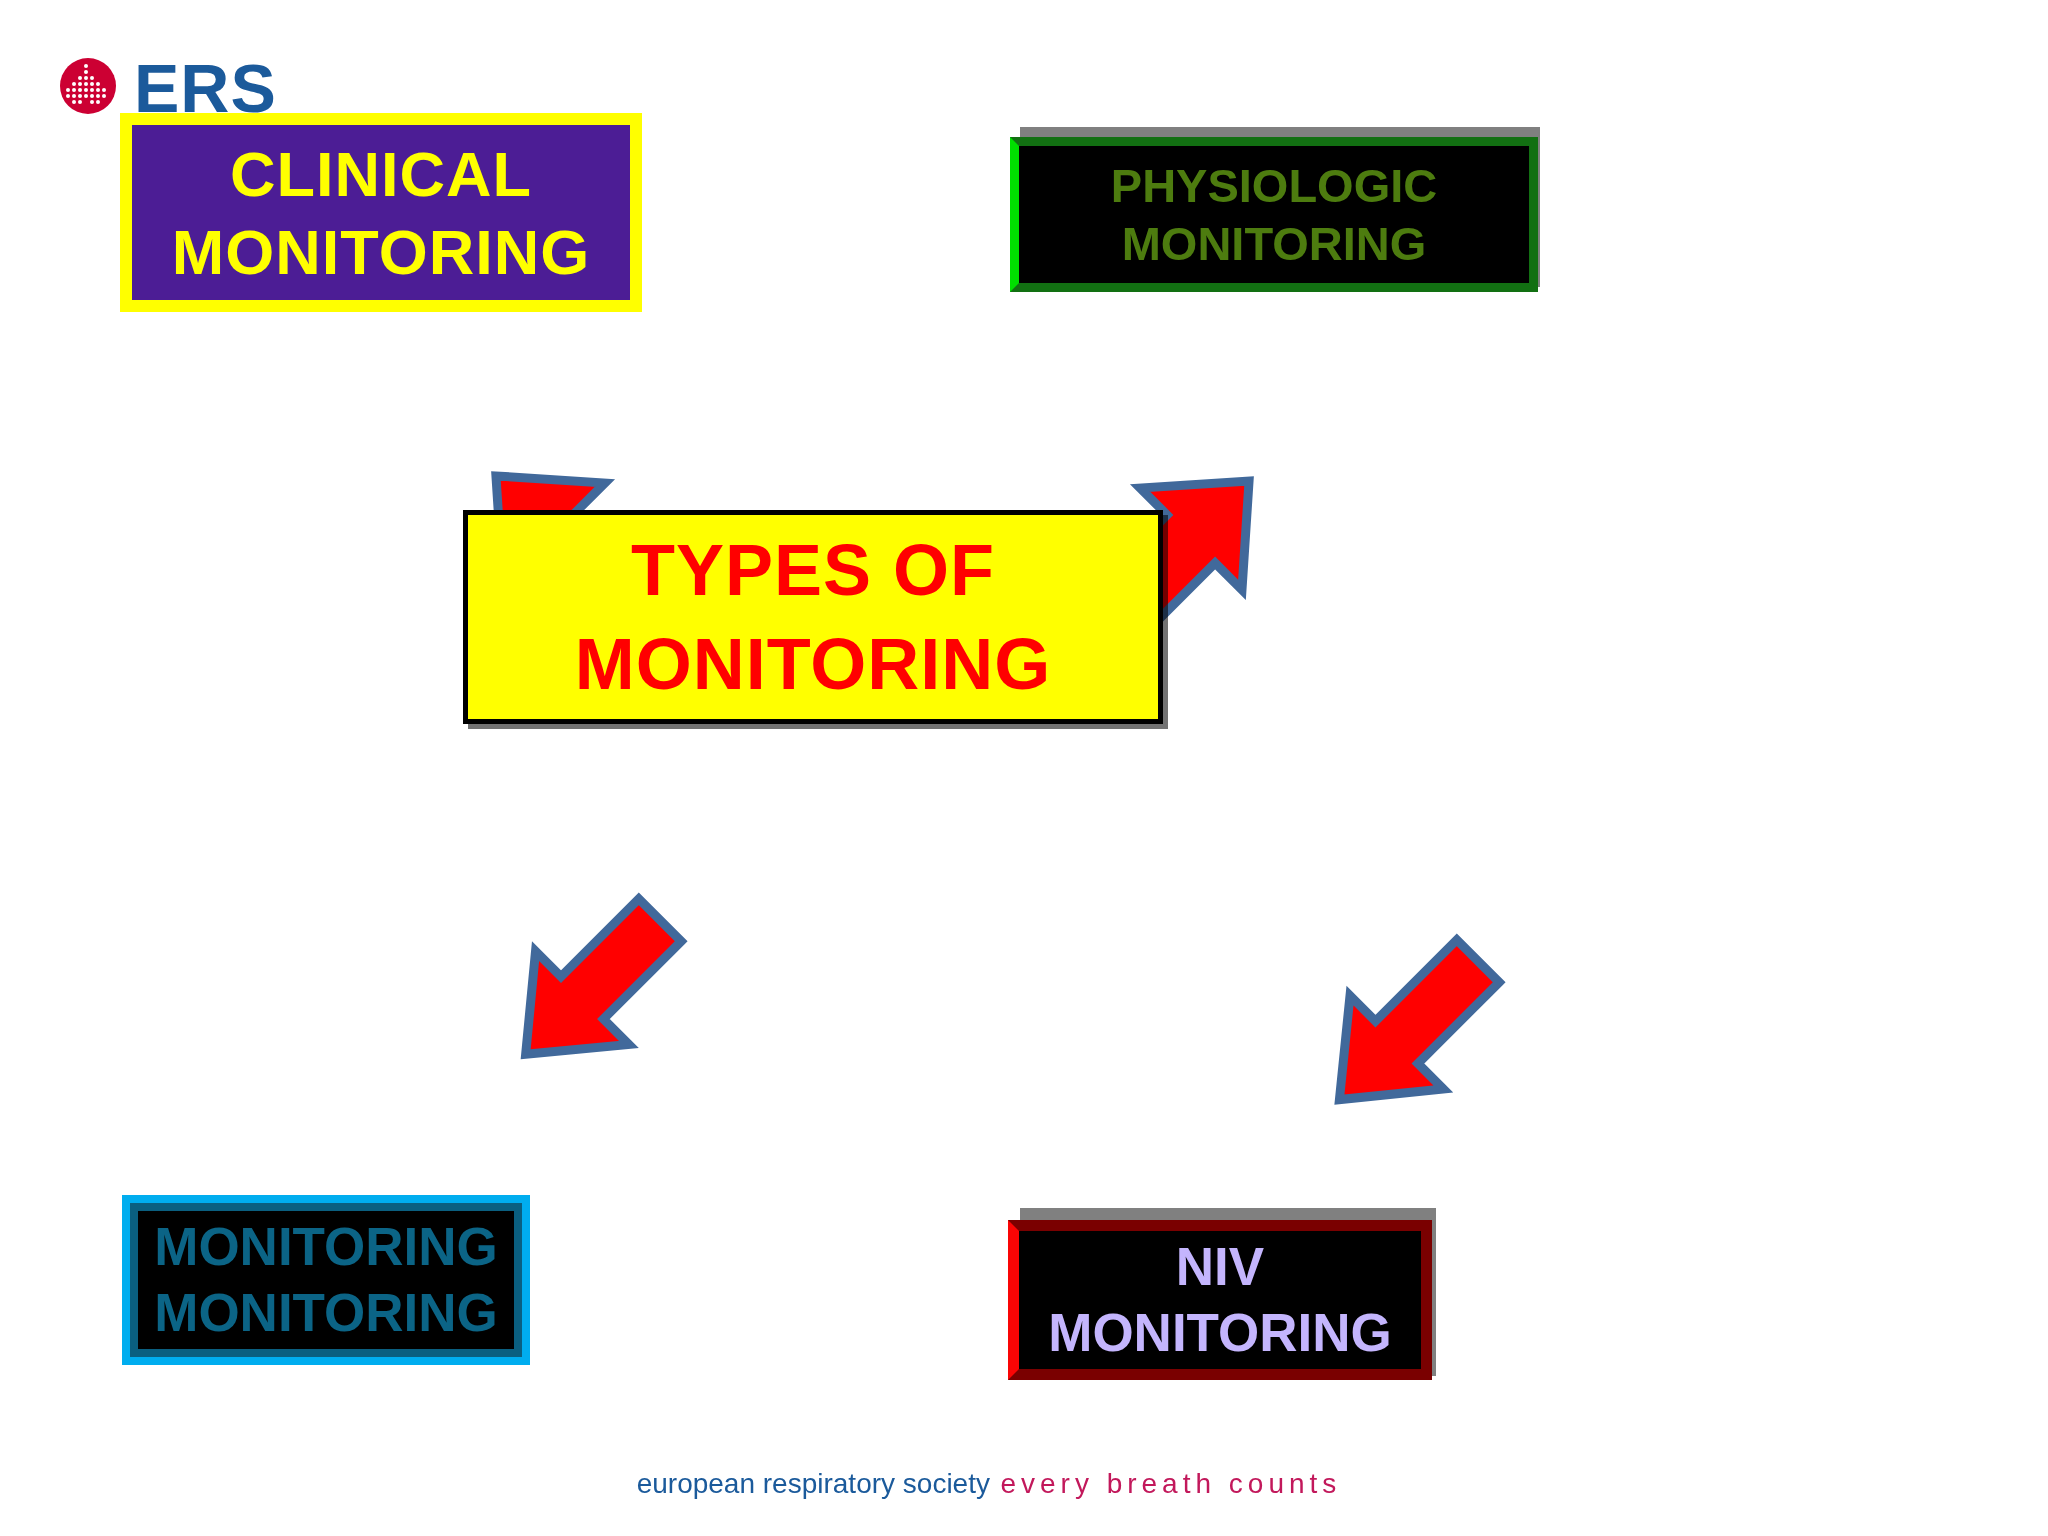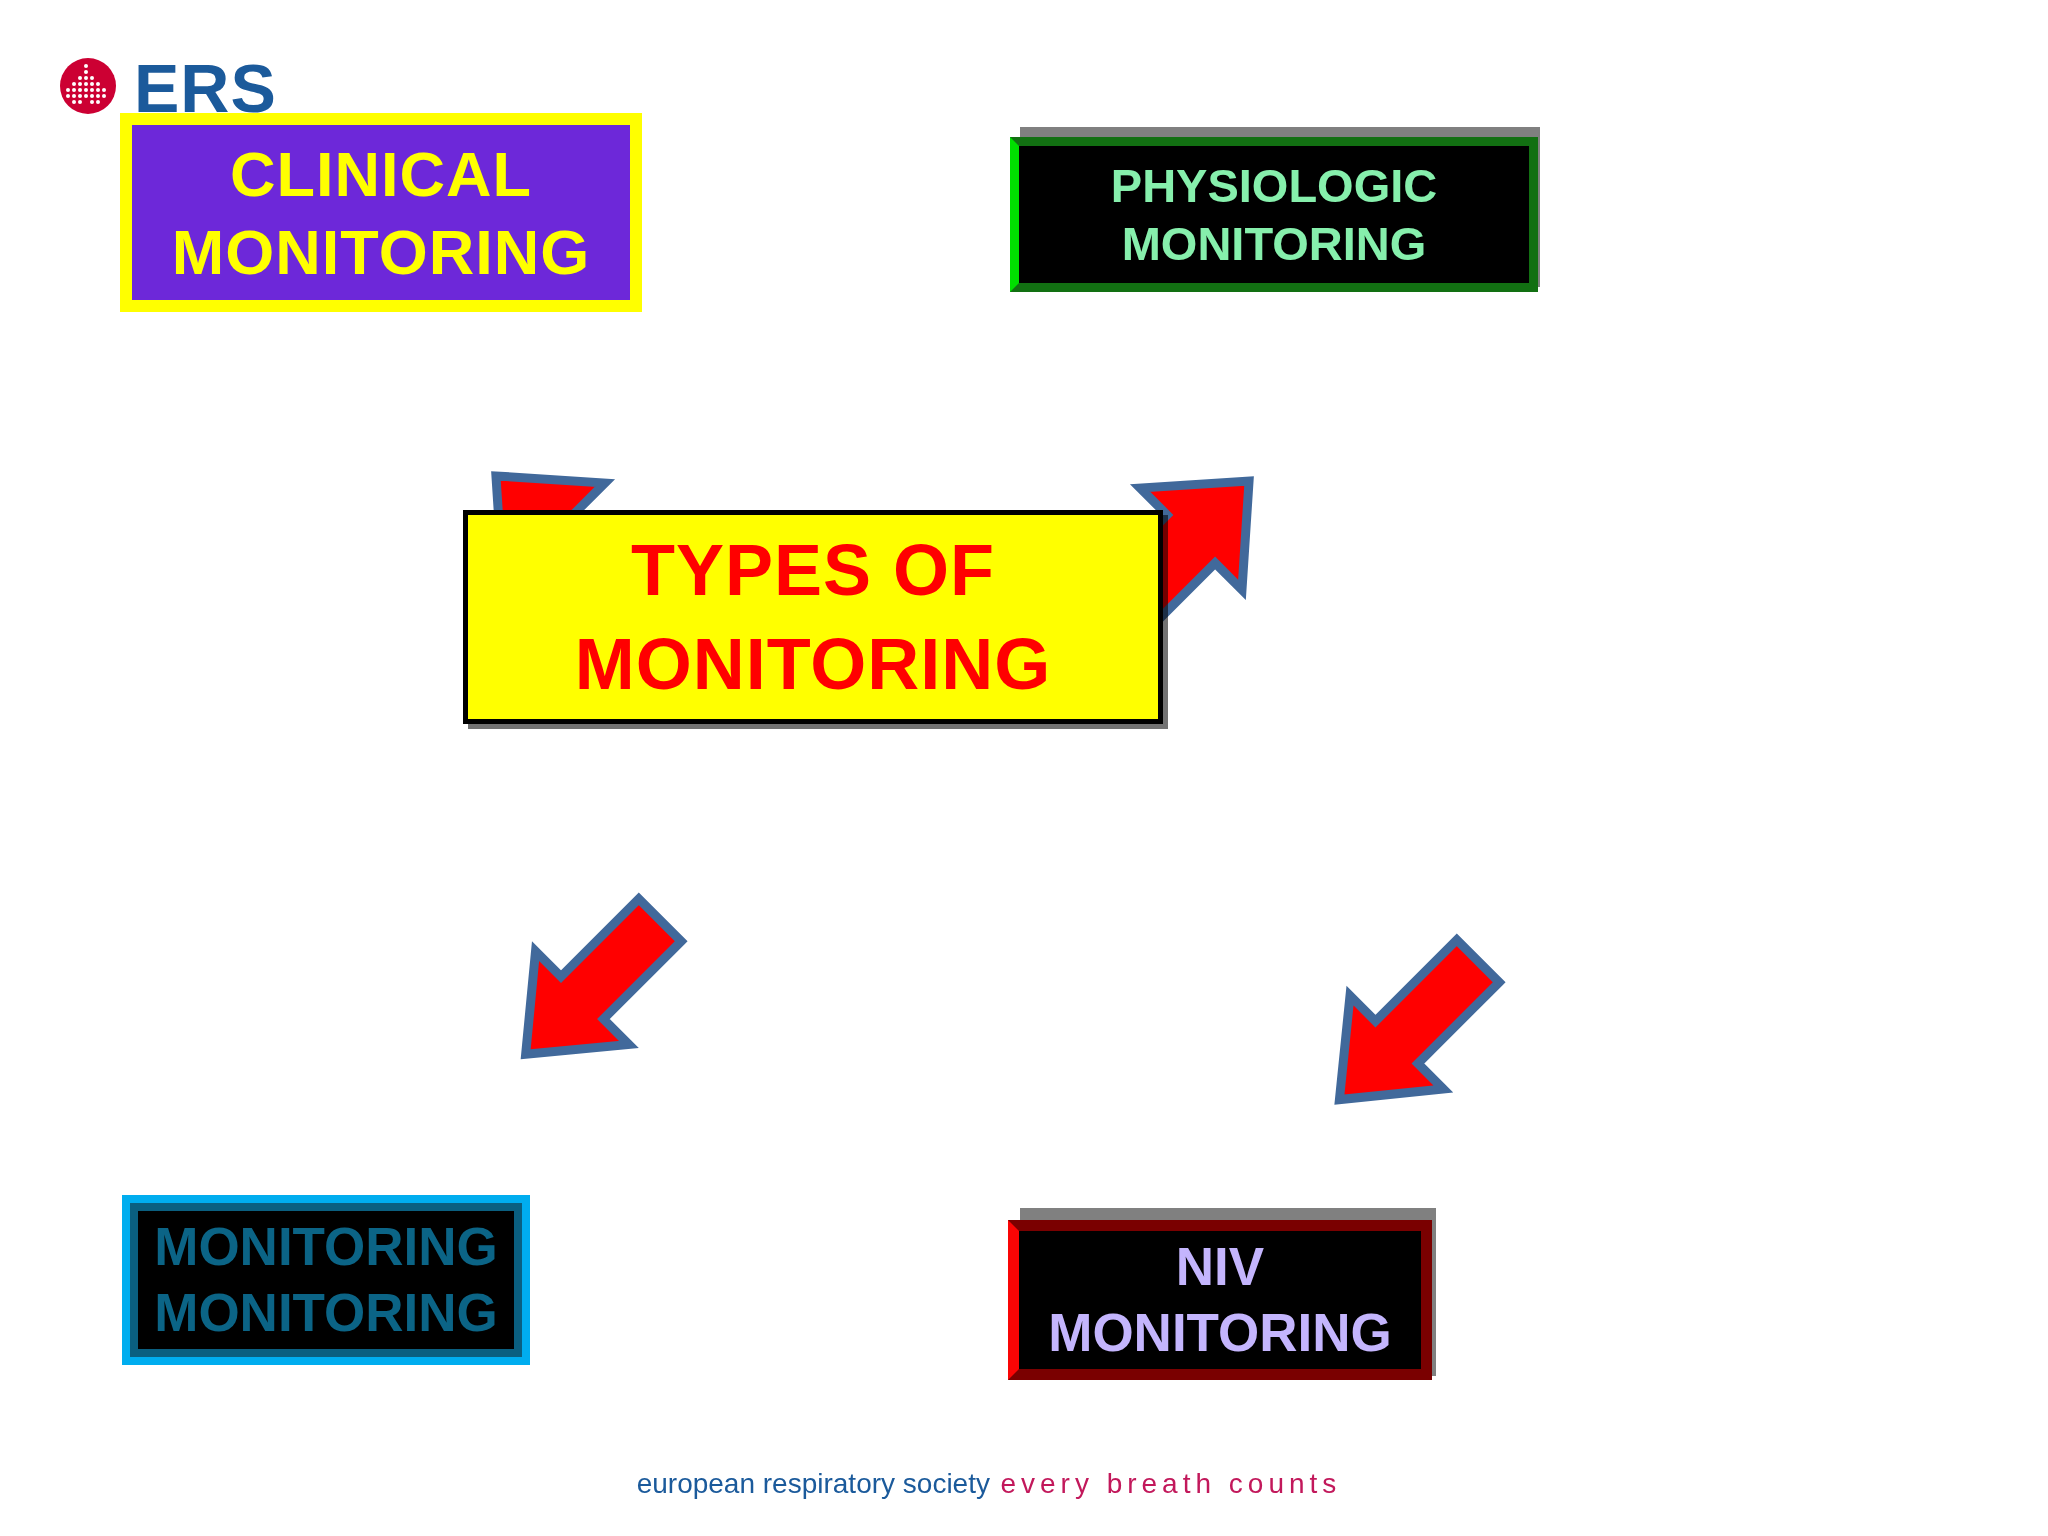--- a/index.html
+++ b/index.html
@@ -68,21 +68,21 @@
     font-weight: bold;
     font-family: "Liberation Sans", sans-serif;
   }
 
   
   #node-clinical {
     left: 120px;
     top: 113px;
     width: 522px;
     height: 199px;
-    background: #6d28d9;
+    background: #4c1d95;
     border: 12px solid #ffff00;
   }
   #node-clinical .line {
     color: #ffff00;
     font-size: 63px;
     line-height: 78px;
     letter-spacing: 1px;
   }
 
   
@@ -97,21 +97,21 @@
   #node-physiologic {
     left: 1010px;
     top: 137px;
     width: 528px;
     height: 155px;
     background: #000000;
     border: 9px solid #127012;
     border-left: 9px solid #00e000;
   }
   #node-physiologic .line {
-    color: #86efac;
+    color: #4d7c0f;
     font-size: 47px;
     line-height: 58px;
     letter-spacing: 0px;
   }
 
   
   #node-center {
     left: 463px;
     top: 510px;
     width: 700px;

